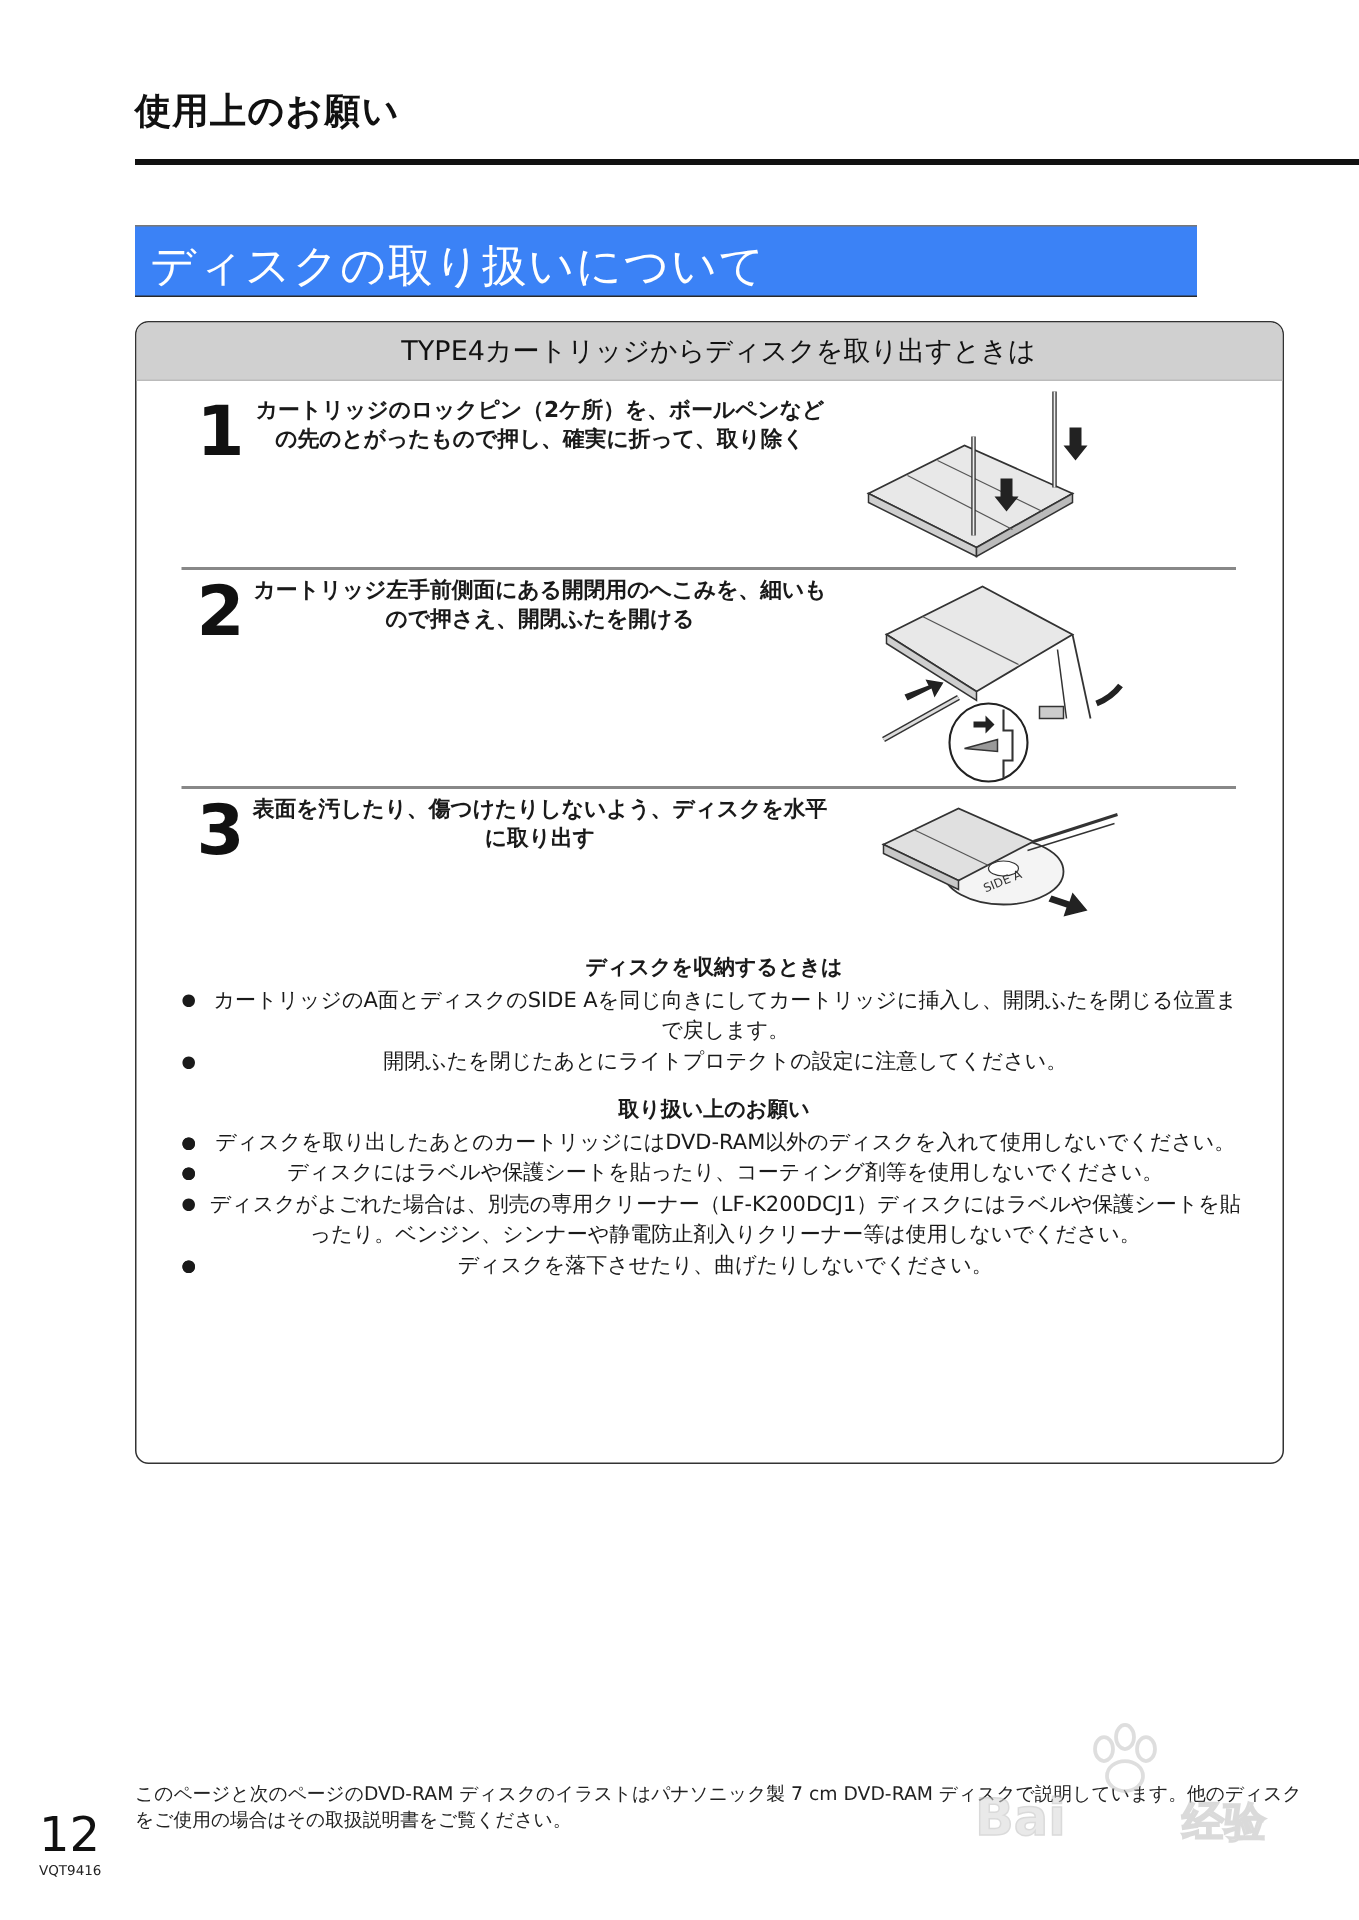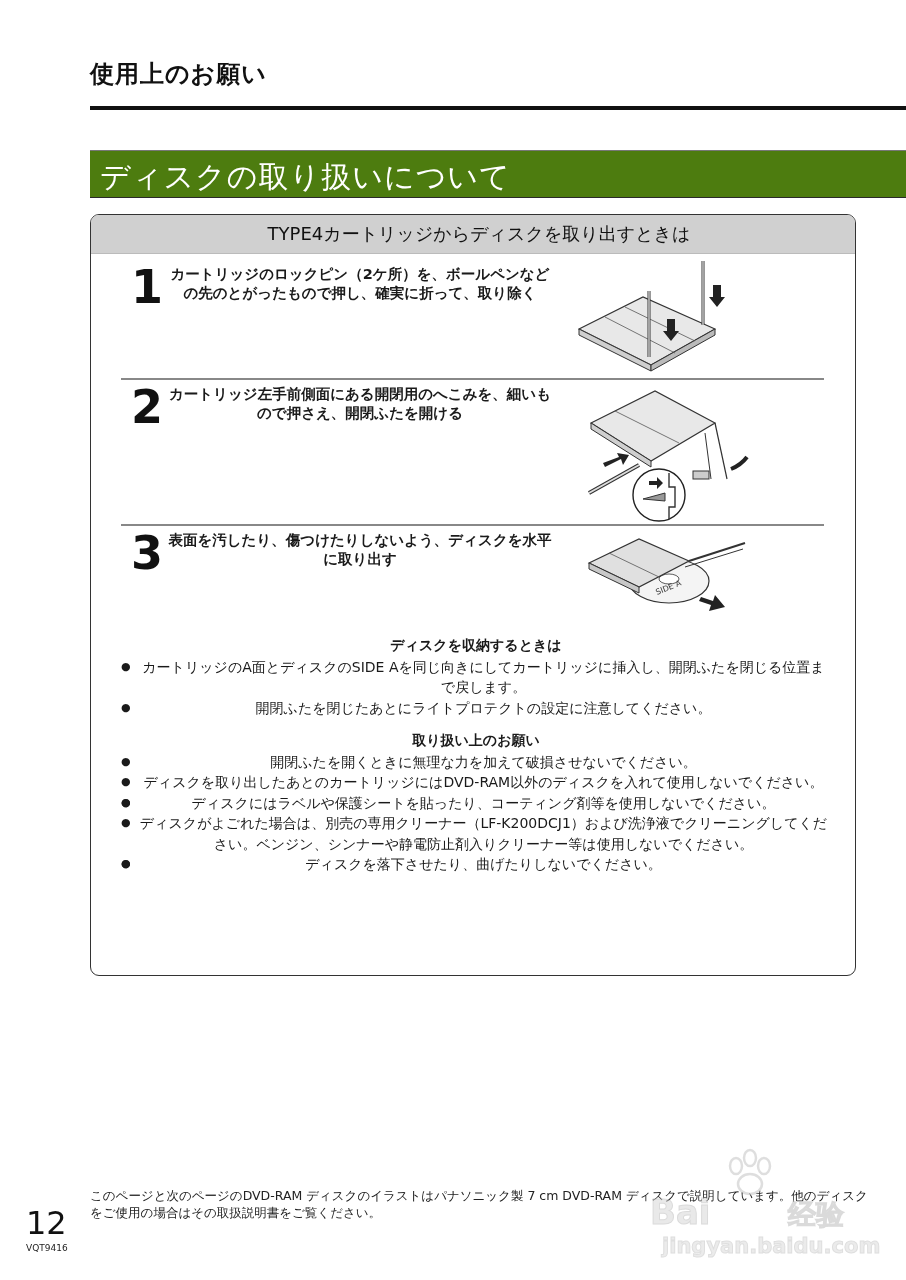--- a/index.html
+++ b/index.html
@@ -15,22 +15,22 @@
       position: absolute; left: 90px; top: 58px;
       font-size: 24px; font-weight: bold; letter-spacing: 1px;
       color: #111;
     }
     .title-rule {
       position: absolute; left: 90px; top: 106px;
       width: 816px; height: 4px; background: #111;
     }
     .section-bar {
       position: absolute; left: 90px; top: 150px;
-      width: 816px; height: 48px;
-      background: #4d7c0f;
+      width: 708px; height: 48px;
+      background: #3b82f6;
       border-top: 1px solid #777;
       border-bottom: 1px solid #2a2a2a;
     }
     .section-bar span {
       position: absolute; left: 10px; top: 6px;
       color: #ffffff; font-size: 30px; letter-spacing: 1px;
     }
     .panel {
       position: absolute; left: 90px; top: 214px;
       width: 766px; height: 762px;
@@ -183,38 +183,37 @@
   </svg>
 
   <div class="notes">
     <h3>ディスクを収納するときは</h3>
     <ul>
       <li><span class="bullet">●</span><span>カートリッジのA面とディスクのSIDE Aを同じ向きにしてカートリッジに挿入し、開閉ふたを閉じる位置まで戻します。</span></li>
       <li><span class="bullet">●</span><span>開閉ふたを閉じたあとにライトプロテクトの設定に注意してください。</span></li>
     </ul>
     <h3>取り扱い上のお願い</h3>
     <ul>
-      <li><span class="bullet">●</span><span>開閉ふたを開くときに無理な力を加えて破損させないでください。</span></li>
+      <li><span class="bullet">●</span></li>
       <li><span class="bullet">●</span><span>ディスクを取り出したあとのカートリッジにはDVD-RAM以外のディスクを入れて使用しないでください。</span></li>
       <li><span class="bullet">●</span></li>
       <li><span class="bullet">●</span><span>ディスクにはラベルや保護シートを貼ったり、コーティング剤等を使用しないでください。</span></li>
-      <li><span class="bullet">●</span><span>ディスクがよごれた場合は、別売の専用クリーナー（LF-K200DCJ1）および洗浄液でクリーニングしてください。ベンジン、シンナーや静電防止剤入りクリーナー等は使用しないでください。</span></li>
+      <li><span class="bullet">●</span><span>ディスクがよごれた場合は、別売の専用クリーナー（LF-K200DCJ1）ディスクにはラベルや保護シートを貼ったり。ベンジン、シンナーや静電防止剤入りクリーナー等は使用しないでください。</span></li>
       <li><span class="bullet">●</span></li>
       <li><span class="bullet">●</span><span>ディスクを落下させたり、曲げたりしないでください。</span></li>
     </ul>
   </div>
 </div>
 
 <div class="footer-note">このページと次のページのDVD-RAM ディスクのイラストはパナソニック製 7 cm DVD-RAM ディスクで説明しています。他のディスクをご使用の場合はその取扱説明書をご覧ください。</div>
 <div class="page-num">12</div>
 <div class="doc-code">VQT9416</div>
 
 <div class="watermark">
   <svg style="position:absolute; left:72px; top:0;" width="60" height="50" viewBox="0 0 60 50">
     <ellipse cx="14" cy="18" rx="6" ry="8" fill="none" stroke="#c4c4c4" stroke-width="2.5"></ellipse>
     <ellipse cx="28" cy="10" rx="6" ry="8" fill="none" stroke="#c4c4c4" stroke-width="2.5"></ellipse>
     <ellipse cx="42" cy="18" rx="6" ry="8" fill="none" stroke="#c4c4c4" stroke-width="2.5"></ellipse>
     <ellipse cx="28" cy="36" rx="12" ry="10" fill="none" stroke="#c4c4c4" stroke-width="2.5"></ellipse>
   </svg>
   <div class="wm-text">Bai</div>
   <div class="wm-cn">经验</div>
-  <div class="wm-url">jingyan.baidu.com</div>
 </div>
 
 </body></html>

